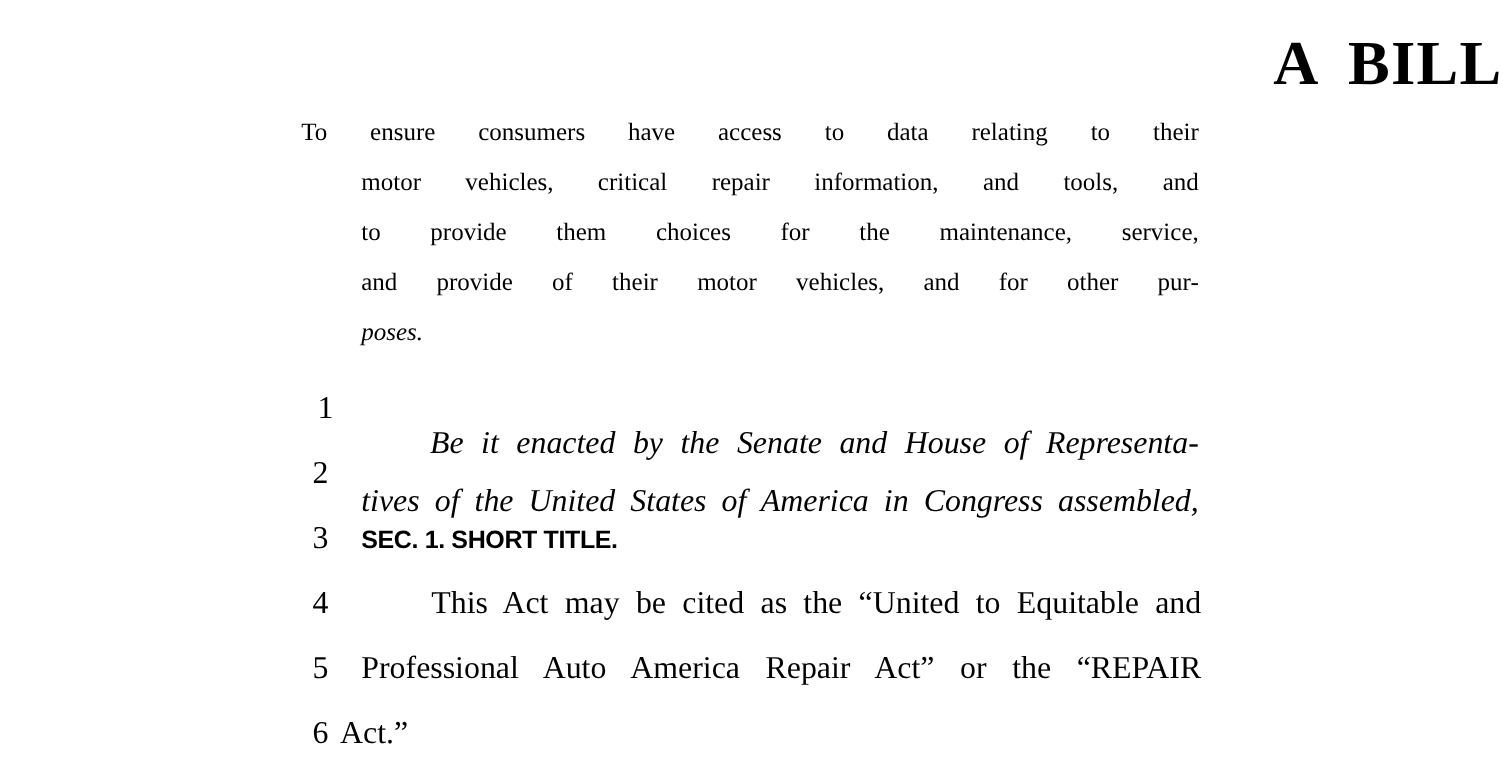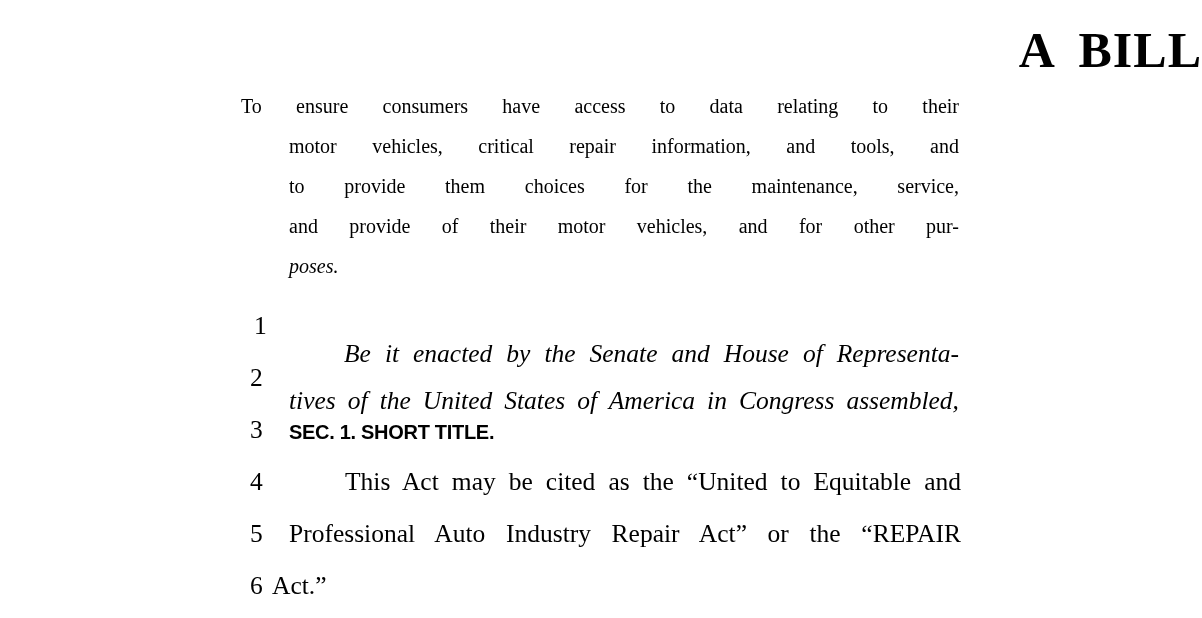--- a/index.html
+++ b/index.html
@@ -53,20 +53,20 @@
     <div>
       <span class="ln" style="top:415px;">3</span>
       <span class="txt sec" style="top:417px; left:289px;">SEC. 1. SHORT TITLE.</span>
     </div>
     <div>
       <span class="ln" style="top:467px;">4</span>
       <span class="txt just" style="top:467px; left:345px; width:616px;">This Act may be cited as the “United to Equitable and</span>
     </div>
     <div>
       <span class="ln" style="top:519px;">5</span>
-      <span class="txt just" style="top:519px; left:289px; width:672px;">Professional Auto Industry Repair Act” or the “REPAIR</span>
+      <span class="txt just" style="top:519px; left:289px; width:672px;">Professional Auto America Repair Act” or the “REPAIR</span>
     </div>
     <div>
       <span class="ln" style="top:571px;">6</span>
       <span class="txt" style="top:571px; left:272px;">Act.”</span>
     </div>
   </div>
 </div>
 
 </body></html>

